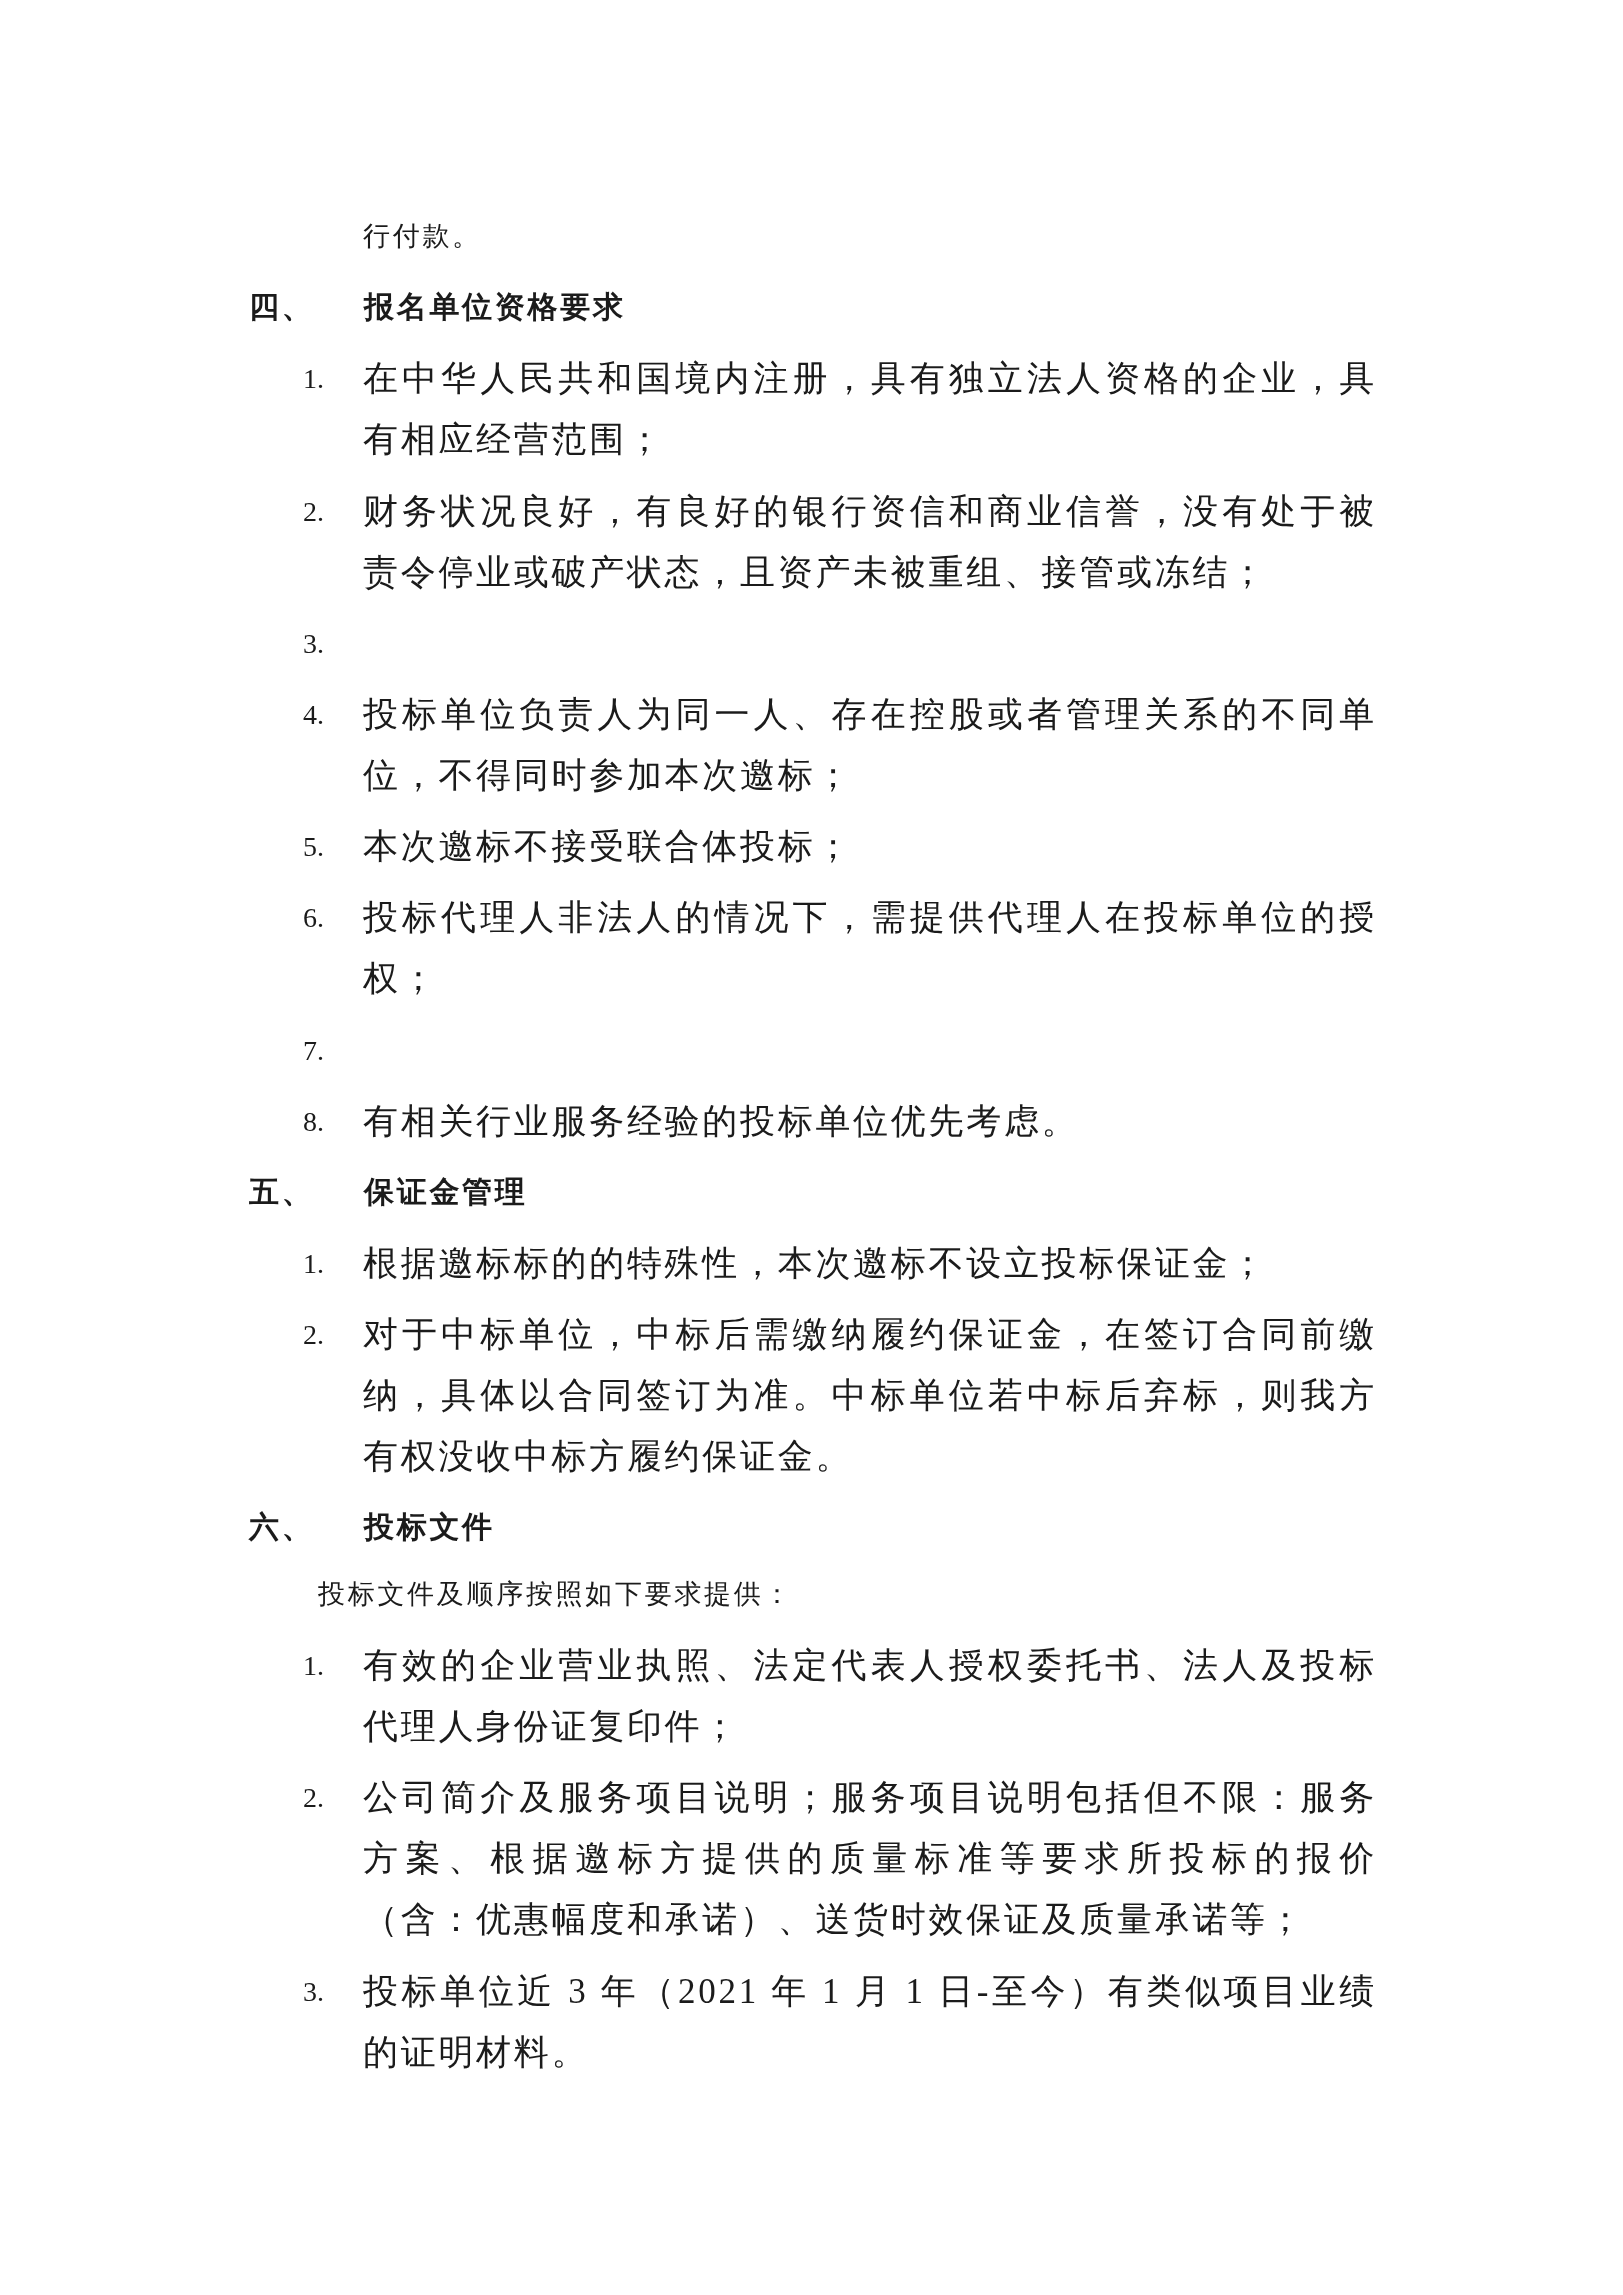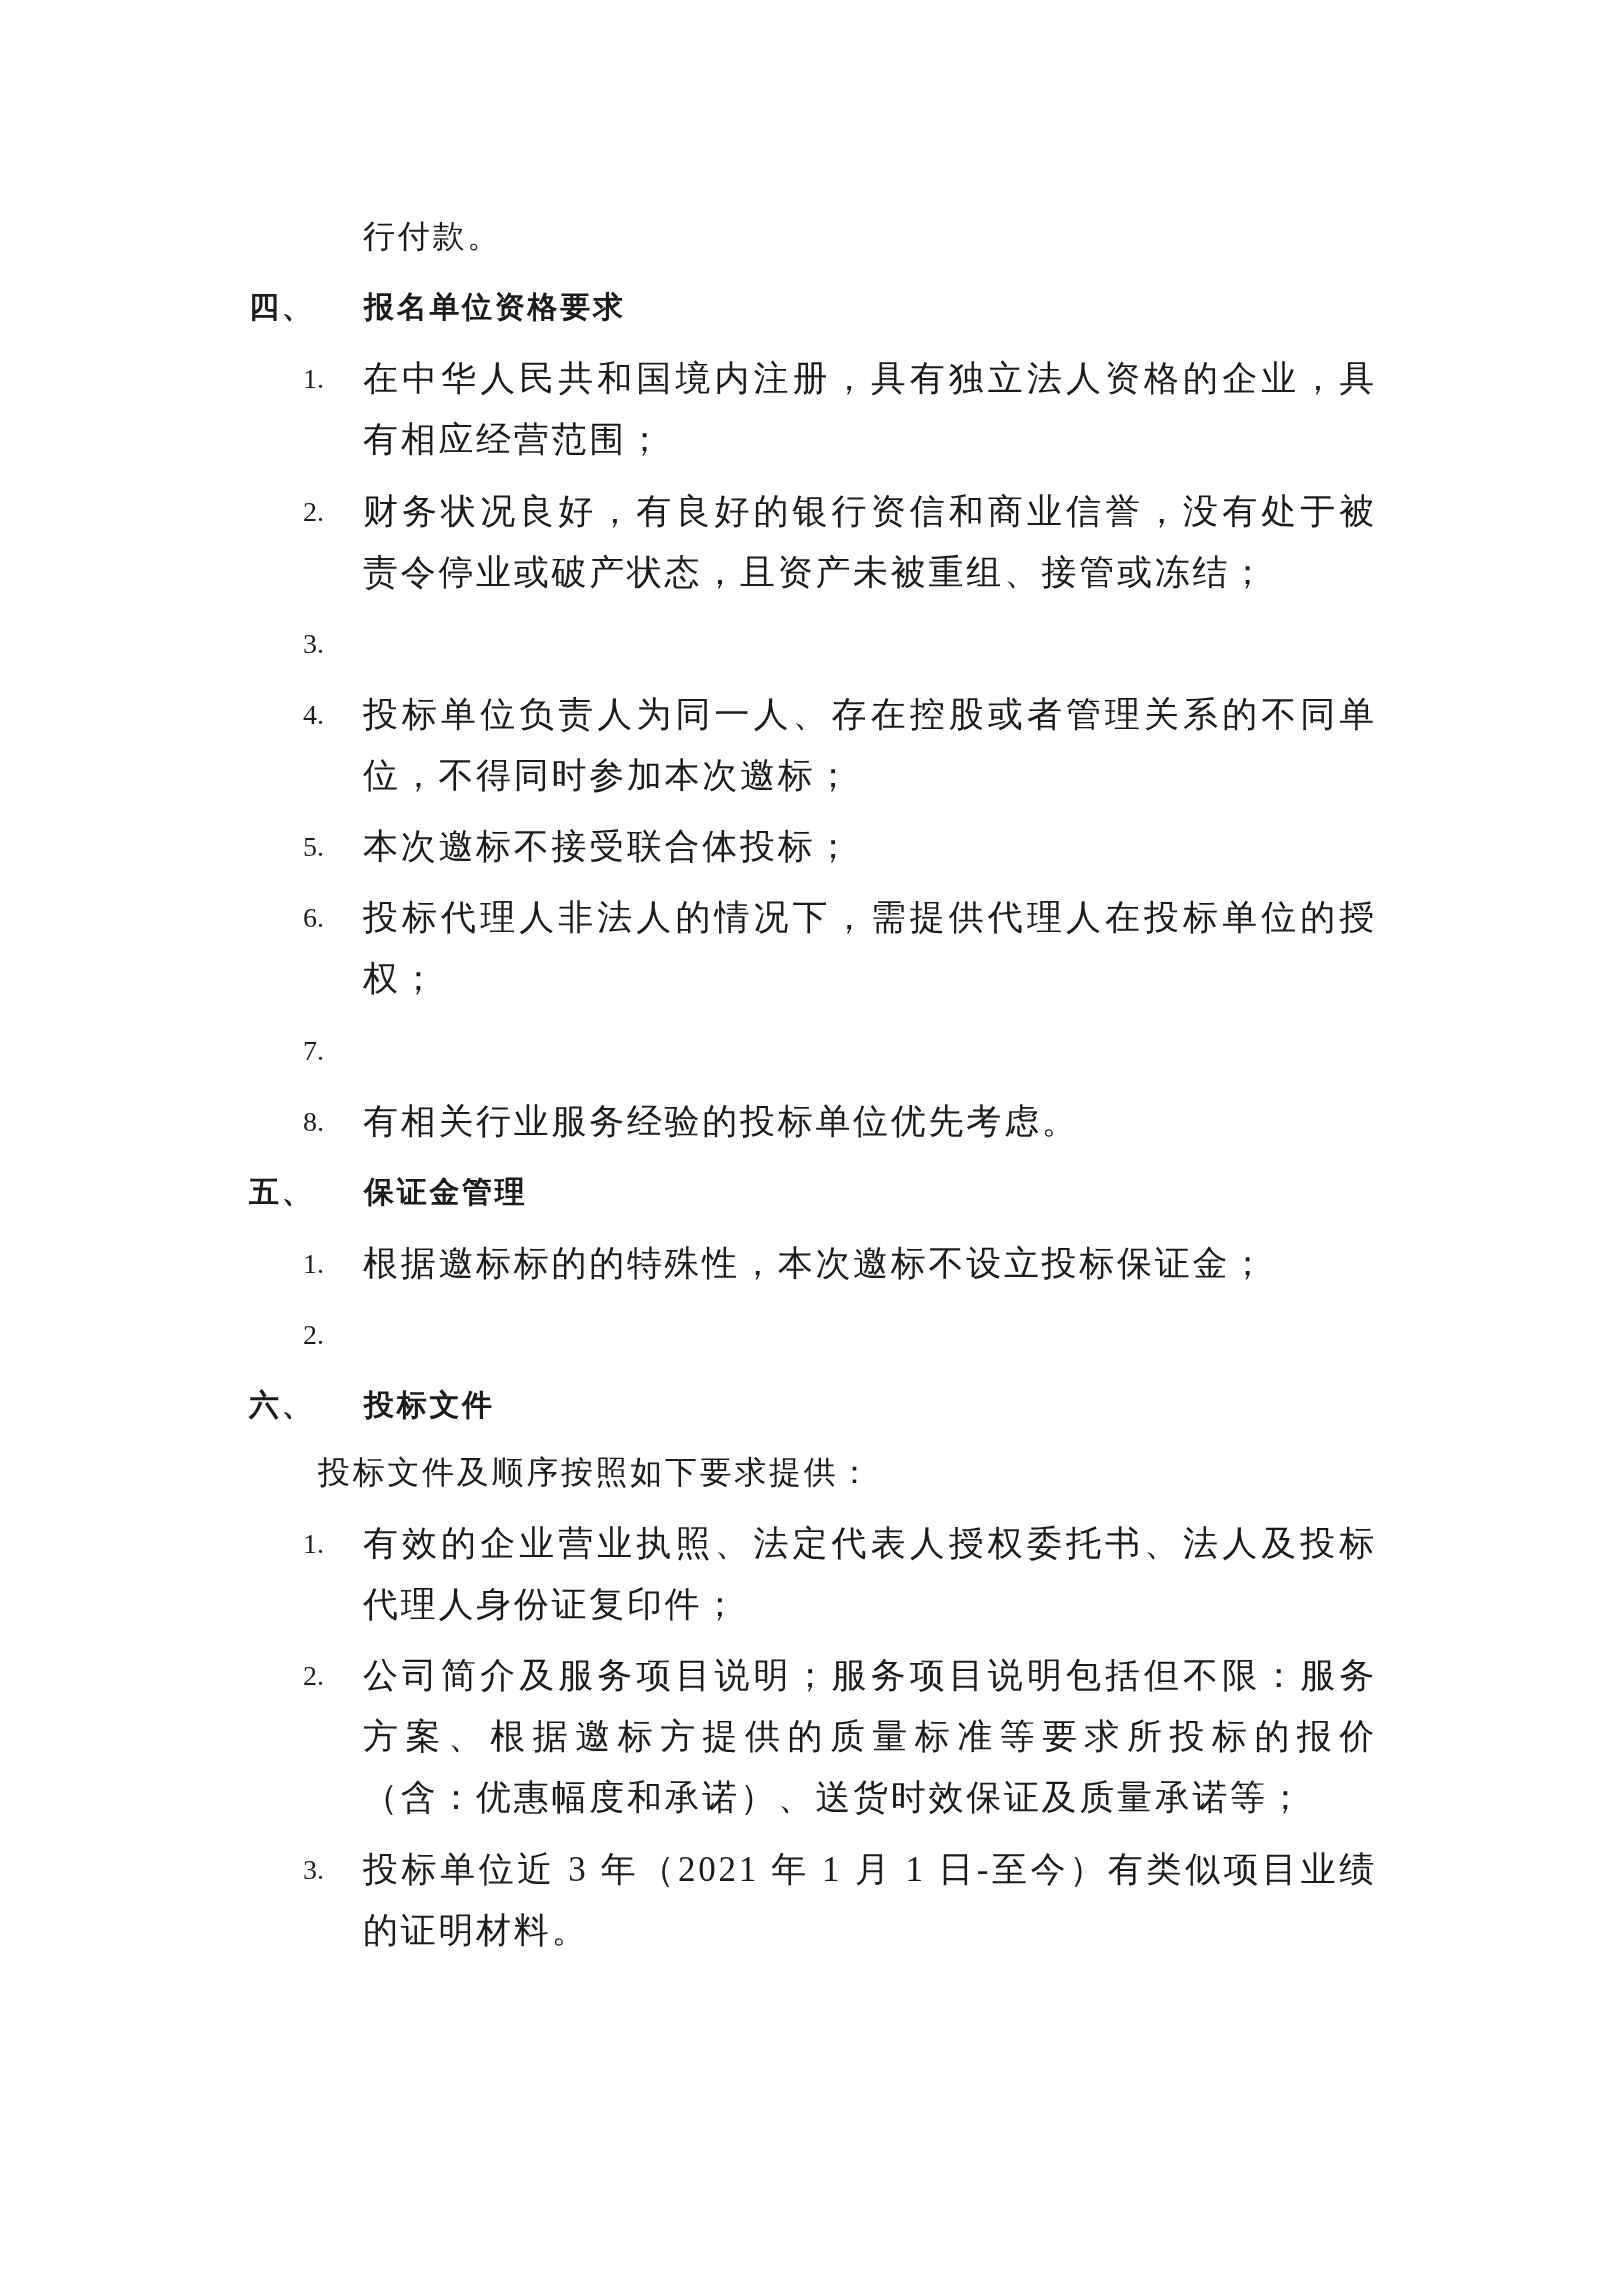--- a/index.html
+++ b/index.html
@@ -7,21 +7,21 @@
     position:relative;
     width:1623px;
     height:2295px;
     margin:0 auto;
     background:#ffffff;
     font-family:"Liberation Serif","DejaVu Serif",serif;
     color:#1b1b1b;
     overflow:hidden;
   }
   .content{ padding-top:206px; }
-  .line{ line-height:61px; font-size:32px; letter-spacing:2.7px; }
+  .line{ line-height:61px; font-size:27px; letter-spacing:2.7px; }
   .continuation{ margin-left:363px; }
   .section-head{
     display:flex;
     margin-left:249px;
     margin-top:8.2px;
     font-size:30px;
     font-weight:bold;
     line-height:63px;
     letter-spacing:2.7px;
   }
@@ -95,20 +95,21 @@
       <span class="sec-num">五、</span>
       <span class="sec-title">保证金管理</span>
     </div>
 
     <div class="item">
       <span class="item-num">1.</span>
       <div class="item-text">根据邀标标的的特殊性，本次邀标不设立投标保证金；</div>
     </div>
     <div class="item">
       <span class="item-num">2.</span>
+      <div class="item-text">对于中标单位，中标后需缴纳履约保证金，在签订合同前缴纳，具体以合同签订为准。中标单位若中标后弃标，则我方有权没收中标方履约保证金。</div>
     </div>
 
     <div class="section-head">
       <span class="sec-num">六、</span>
       <span class="sec-title">投标文件</span>
     </div>
 
     <div class="line intro">投标文件及顺序按照如下要求提供：</div>
 
     <div class="item">

